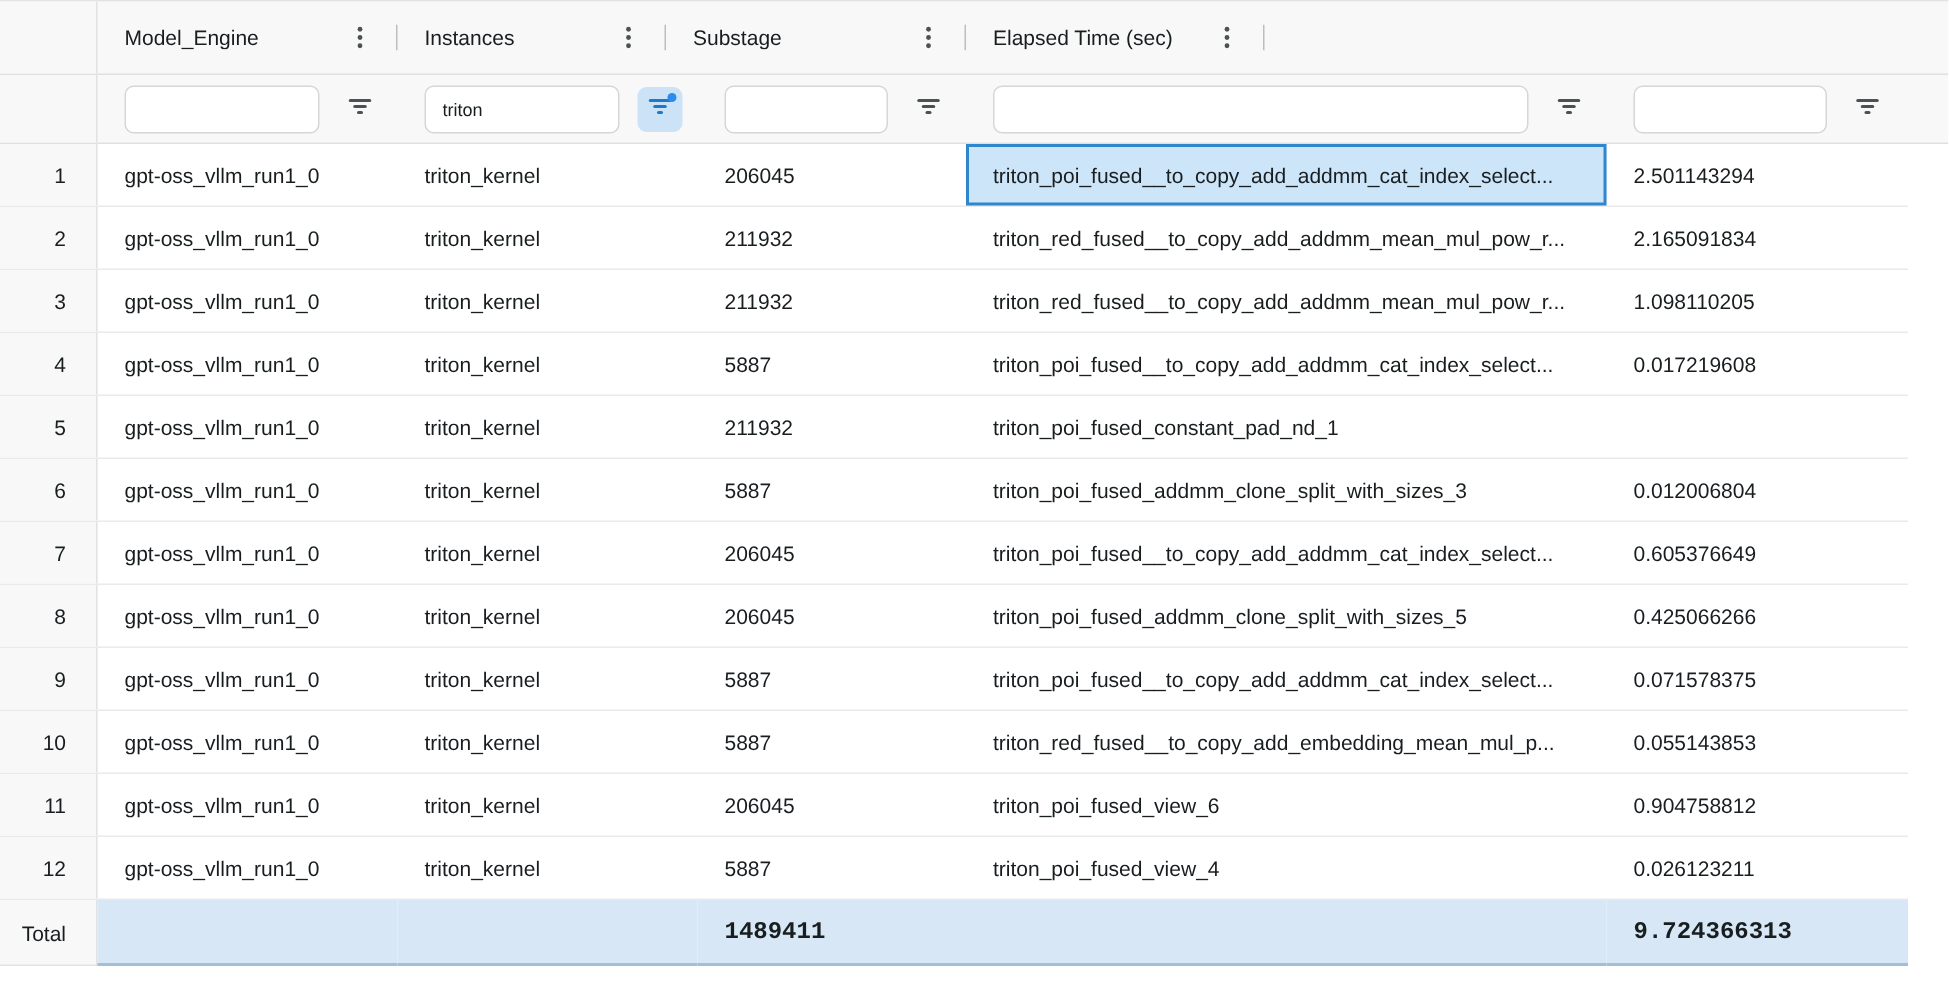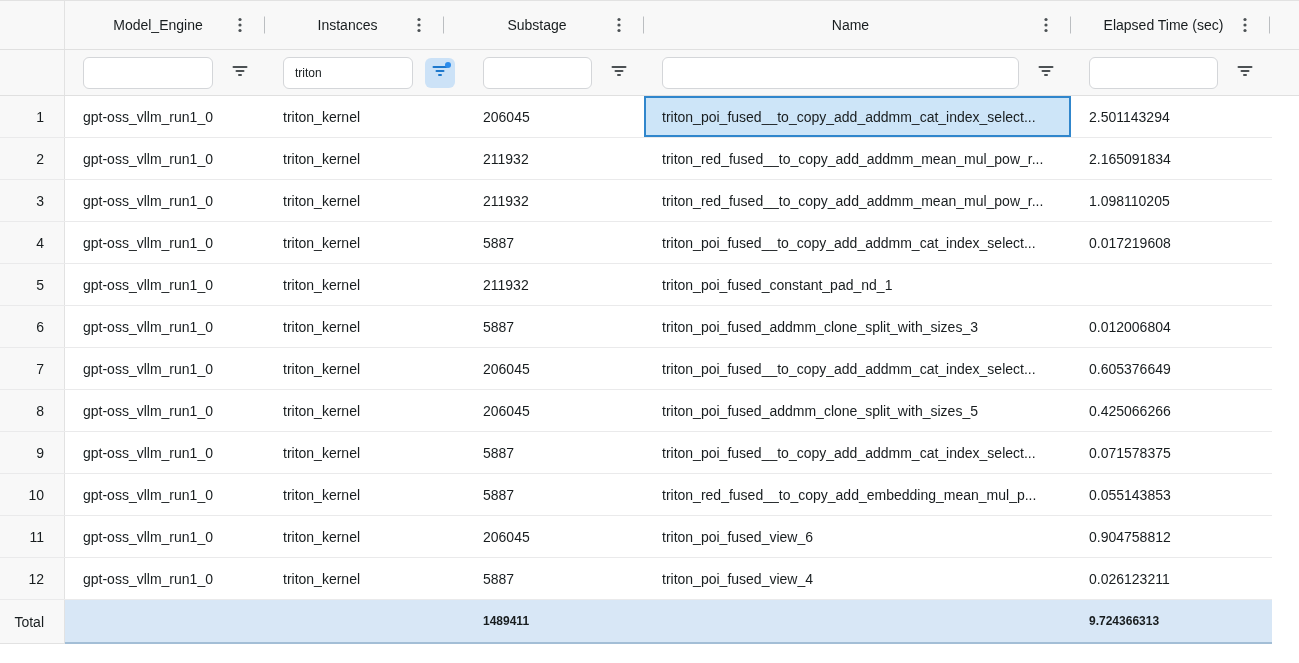--- a/index.html
+++ b/index.html
@@ -18,21 +18,21 @@
   .w-instances{ width:179px; flex:none; }
   .w-name     { width:427px; flex:none; }
   .w-elapsed  { width:199px; flex:none; }
   .w-filler   { flex:1; }
 
   
   .header-row { display:flex; height:49px; background:#f8f8f8; border-bottom:1px solid #e0e0e0; }
   .corner-cell { background:#f8f8f8; border-right:1px solid #e2e2e2; height:100%; }
   .header-cell {
     position:relative; display:flex; align-items:center; padding:0 18px;
-    font-size:14px; font-weight:500; color:#181d1f;text-align:center;
+    font-size:14px; font-weight:500; color:#181d1f;
   }
   .header-cell .h-label { flex:1; white-space:nowrap; overflow:hidden; }
   .header-cell::after {
     content:""; position:absolute; right:0; top:50%; transform:translateY(-50%);
     width:1px; height:17px; background:#bbbec1;
   }
   .kebab { display:flex; align-items:center; justify-content:center; width:14px; height:20px; cursor:pointer; color:#4c5154; flex:none; }
 
   
   .filter-row { display:flex; height:46px; background:#f8f8f8; border-bottom:1px solid #e0e0e0; }
@@ -66,23 +66,23 @@
   }
   .cell.selected {
     background:var(--sel-fill,#cde5f8);
     box-shadow: inset 0 0 0 2px var(--sel-border,#3086cc);
   }
 
   
   .total-row { display:flex; height:44px; width:1248px; }
   .total-row .rownum-cell { border-bottom:1px solid #e2e2e2; }
   .total-cell {
-    display:flex; align-items:center; padding:0 18px; font-size:12px;
+    display:flex; align-items:center; padding:0 18px; font-size:16px;
     background:var(--total-bg,#d8e7f6); border-bottom:2px solid var(--total-border,#a3bed6);
-    white-space:nowrap; overflow:hidden;
+    white-space:nowrap; overflow:hidden;font-family:Liberation Mono, monospace;
   }
   .total-cell.bold { font-weight:700; }
   .total-cell.w-elapsed { width:201px; }
 </style>
 </head>
 <body>
 
 <div class="grid">
 
   <div class="header-row">
@@ -114,30 +114,20 @@
       <span class="h-label">Substage</span>
       <span class="kebab">
         <svg width="4" height="16" viewBox="0 0 4 16" fill="currentColor">
             <circle cx="2" cy="2.5" r="1.6"></circle>
             <circle cx="2" cy="8" r="1.6"></circle>
             <circle cx="2" cy="13.5" r="1.6"></circle>
           </svg>
       </span>
     </div>
 
-    <div class="header-cell w-name">
-      <span class="h-label">Name</span>
-      <span class="kebab">
-        <svg width="4" height="16" viewBox="0 0 4 16" fill="currentColor">
-            <circle cx="2" cy="2.5" r="1.6"></circle>
-            <circle cx="2" cy="8" r="1.6"></circle>
-            <circle cx="2" cy="13.5" r="1.6"></circle>
-          </svg>
-      </span>
-    </div>
 
     <div class="header-cell w-elapsed">
       <span class="h-label">Elapsed Time (sec)</span>
       <span class="kebab">
         <svg width="4" height="16" viewBox="0 0 4 16" fill="currentColor">
             <circle cx="2" cy="2.5" r="1.6"></circle>
             <circle cx="2" cy="8" r="1.6"></circle>
             <circle cx="2" cy="13.5" r="1.6"></circle>
           </svg>
       </span>

